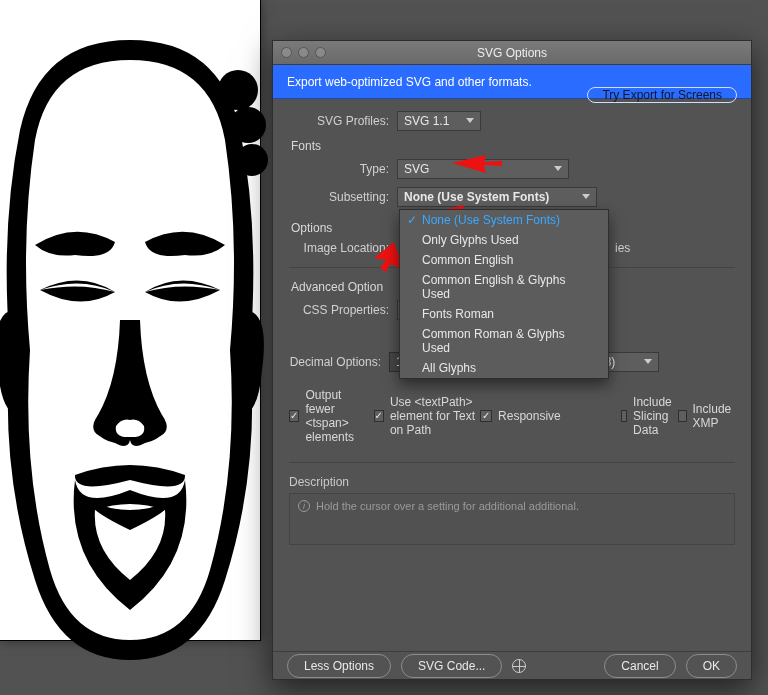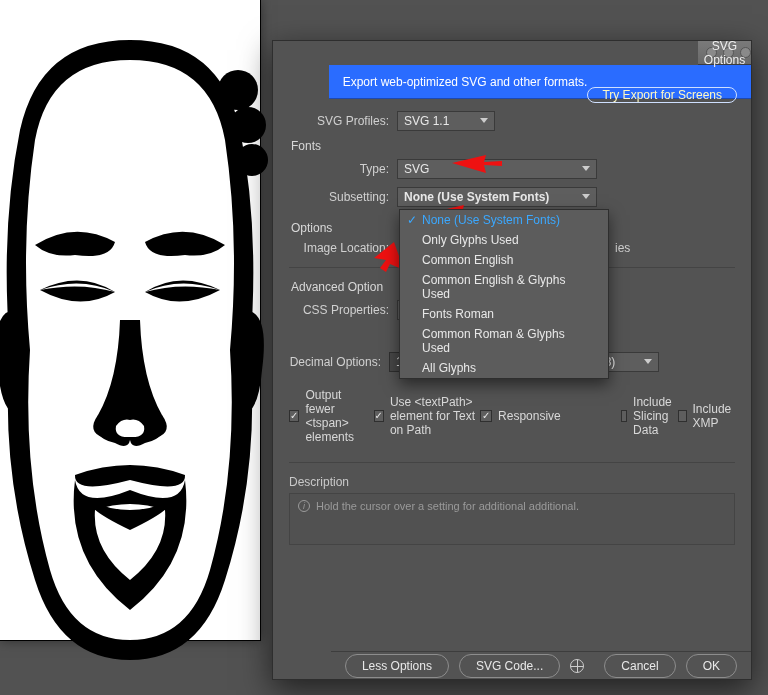--- a/index.html
+++ b/index.html
@@ -8,36 +8,36 @@
   
   .canvas-wrap { position: absolute; left: 0; top: 0; width: 260px; height: 640px; background: #525252; }
   .paper { position: absolute; left: 0; top: 0; width: 260px; height: 640px; background: #fff; box-shadow: 0 0 0 1px #000, 0 0 12px rgba(0,0,0,.5); }
   .paper svg { position:absolute; left: -20px; top: 20px; }
 
   
   .dialog {
     position: absolute; left: 272px; top: 40px; width: 480px; height: 640px;
     background: #535353; border: 1px solid #2e2e2e;
     box-shadow: 0 10px 30px rgba(0,0,0,.6); font-size: 12px; color: #d8d8d8;
-    display:flex; flex-direction:column;align-items:flex-end;
+    display:flex; flex-direction:column;
   }
   .titlebar {
     height: 24px; background: linear-gradient(#7a7a7a,#6a6a6a); border-bottom:1px solid #3c3c3c;
     display:flex; align-items:center; position:relative;
   }
   .traffic { display:flex; gap:6px; margin-left:8px;}
   .dot { width:11px; height:11px; border-radius:50%; background:#8a8a8a; border:1px solid #555;}
   .title-text { position:absolute; left:0; right:0; text-align:center; color:#eee; font-size:12px; }
 
   .banner{
     background:#2a6cff; color:#fff; height:34px; display:flex; align-items:center;
     justify-content:space-between; padding:0 14px; border-bottom:1px solid #1e49b0;
   }
   .try-btn{
-    border:1px solid #cfe0ff; color:#fef9c3; padding:0 14px; border-radius:12px;
+    border:1px solid #cfe0ff; color:#0f172a; padding:0 14px; border-radius:12px;
     background:transparent; font-size:12px; cursor:pointer;margin-top:27px;
   }
 
   .body{ flex:1; padding:12px 16px 0 16px; position:relative; }
 
   .row{ display:flex; align-items:center; margin-bottom:8px; }
   .lbl{ width:108px; text-align:right; padding-right:8px; color:#d0d0d0; }
   .section-head{ color:#d8d8d8; margin:8px 0 6px 2px; }
   .select{
     background:#5e5e5e; border:1px solid #3a3a3a; color:#e8e8e8; height:20px;
@@ -144,31 +144,31 @@
 
   <div class="banner">
     <span>Export web-optimized SVG and other formats.</span>
     <button class="try-btn">Try Export for Screens</button>
   </div>
 
   <div class="body">
 
     <div class="row">
       <div class="lbl">SVG Profiles:</div>
-      <div class="select" style="width:98px">
+      <div class="select" style="width:84px">
         <span>SVG 1.1</span>
           <span class="caret"></span>
       </div>
     </div>
 
     <div class="section-head">Fonts</div>
 
     <div class="row">
       <div class="lbl">Type:</div>
-      <div class="select" style="width:200px">
+      <div class="select" style="width:172px">
         <span>SVG</span>
           <span class="caret"></span>
       </div>
     </div>
 
     <div class="row" style="position:relative">
       <div class="lbl">Subsetting:</div>
       <div class="select" style="width:200px;font-weight:bold">
         <span>None (Use System Fonts)</span>
           <span class="caret"></span>

